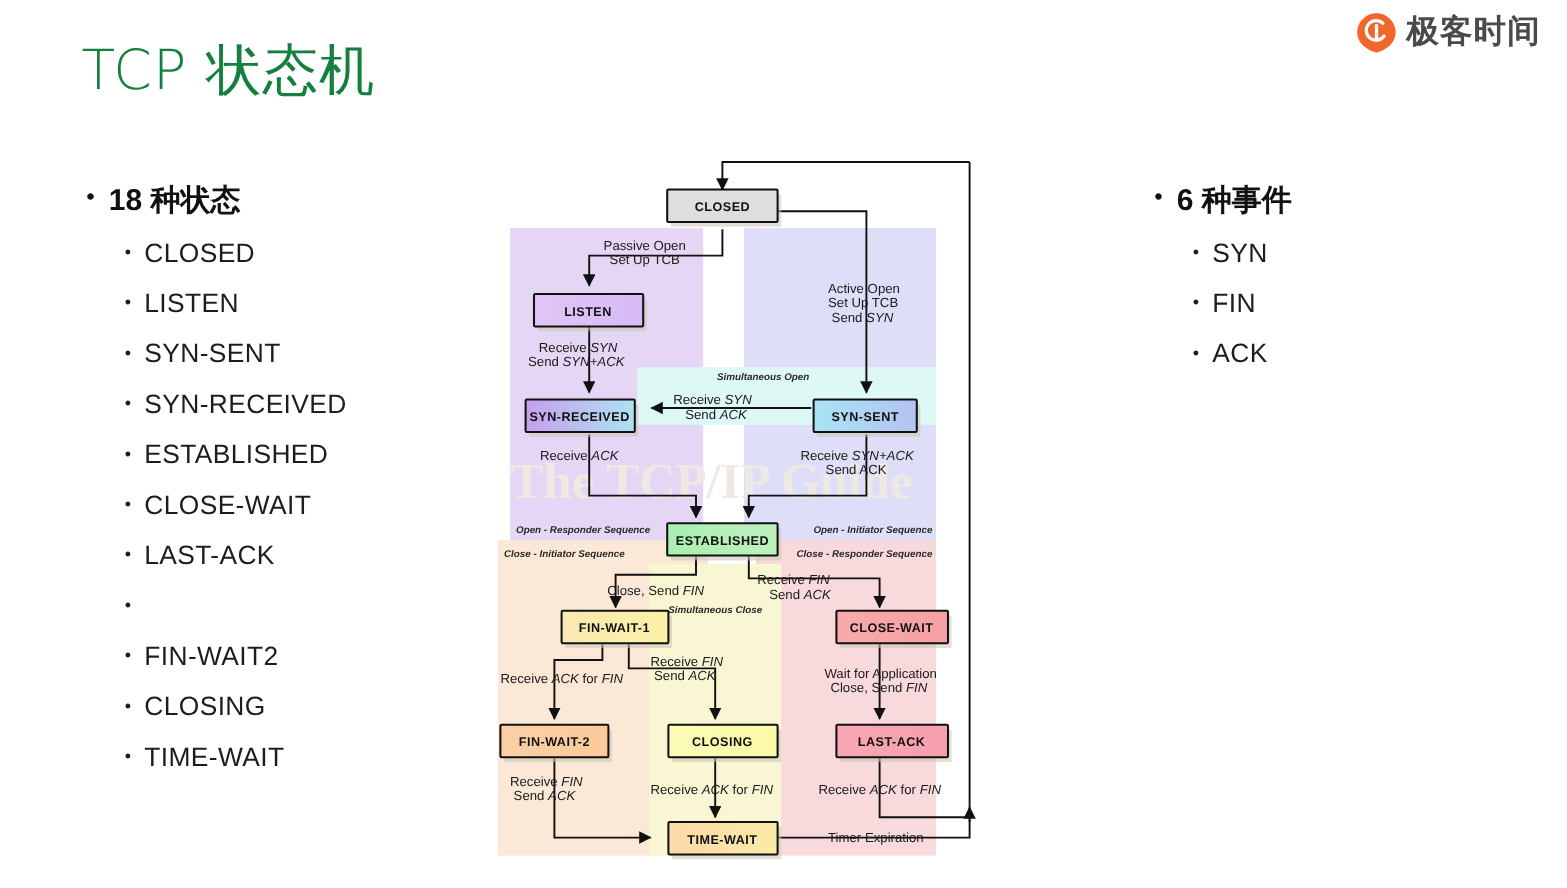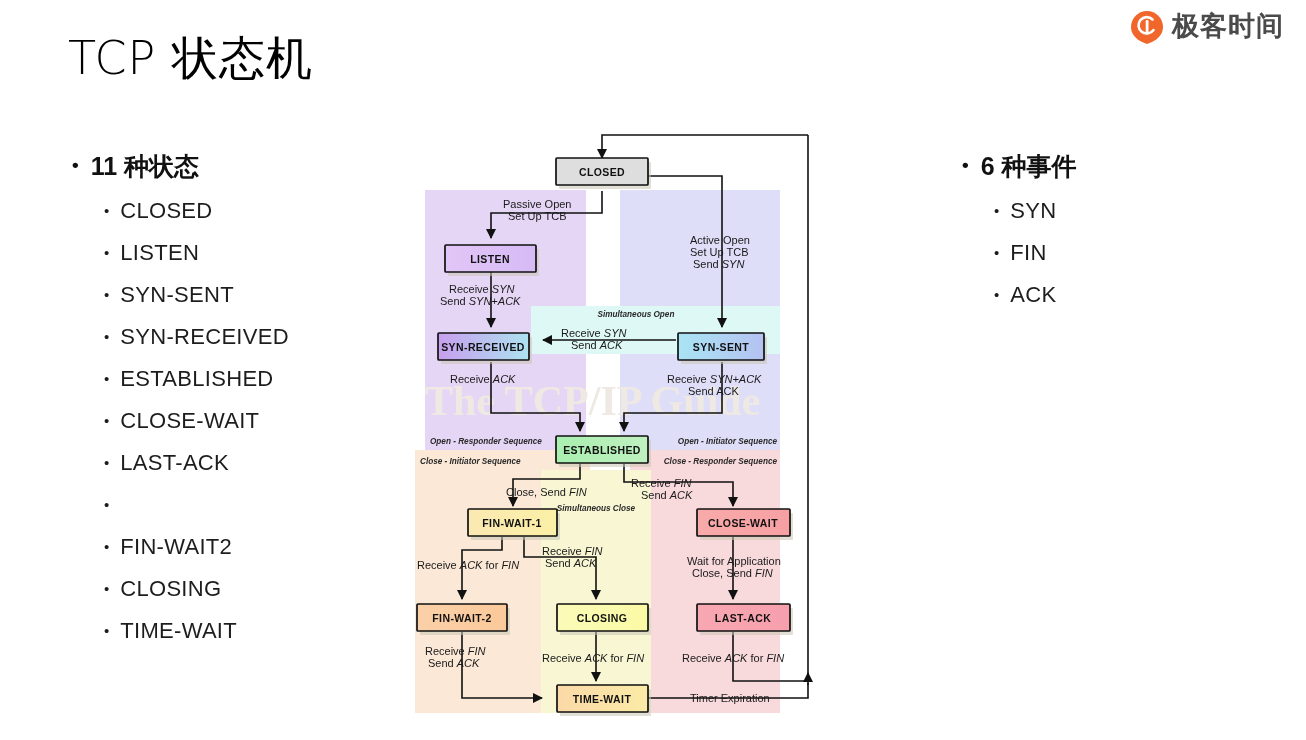--- a/index.html
+++ b/index.html
@@ -7,21 +7,21 @@
     width:1306px;height:740px;background:#ffffff;overflow:hidden;
     font-family:"Liberation Sans","DejaVu Sans",sans-serif;
     position:relative;
   }
   
   .logo{position:absolute;right:22px;top:8px;display:flex;align-items:flex-end;gap:8px;}
   .logo-mark{width:34px;height:34px;position:relative;}
   .logo-text{font-size:27px;font-weight:700;color:#4a4a4a;letter-spacing:1px;
              font-family:"DejaVu Sans","Liberation Sans",sans-serif;}
   
-  .page-title{position:absolute;left:68px;top:28px;font-size:46px;color:#000000;
+  .page-title{position:absolute;left:68px;top:28px;font-size:46px;color:#15803d;
               font-weight:300;letter-spacing:1px;
               font-family:"DejaVu Sans","Liberation Sans",sans-serif;}
   
   .bullets{position:absolute;}
   .bullets.left{left:72px;top:150px;width:320px;}
   .bullets.right{left:962px;top:150px;width:300px;}
   .b1{display:flex;align-items:flex-start;gap:12px;font-size:25px;color:#111;
       font-weight:600;margin-bottom:8px;}
   .b1 .dot{font-size:19px;line-height:30px;}
   .b2{display:flex;align-items:flex-start;gap:11px;font-size:22px;color:#1d1d1d;
@@ -55,21 +55,21 @@
     </svg>
   </span>
   <span class="logo-text">极客时间</span>
 </div>
 
 <div class="page-title">TCP 状态机</div>
 
 <div class="bullets left">
   <div class="b1">
     <span class="dot">•</span>
-    <span class="txt">11 种状态</span>
+    <span class="txt">18 种状态</span>
   </div>
   <div class="b2">
       <span class="dot">•</span>
       <span class="txt">CLOSED</span>
     </div>
   <div class="b2">
       <span class="dot">•</span>
       <span class="txt">LISTEN</span>
     </div>
   <div class="b2">

